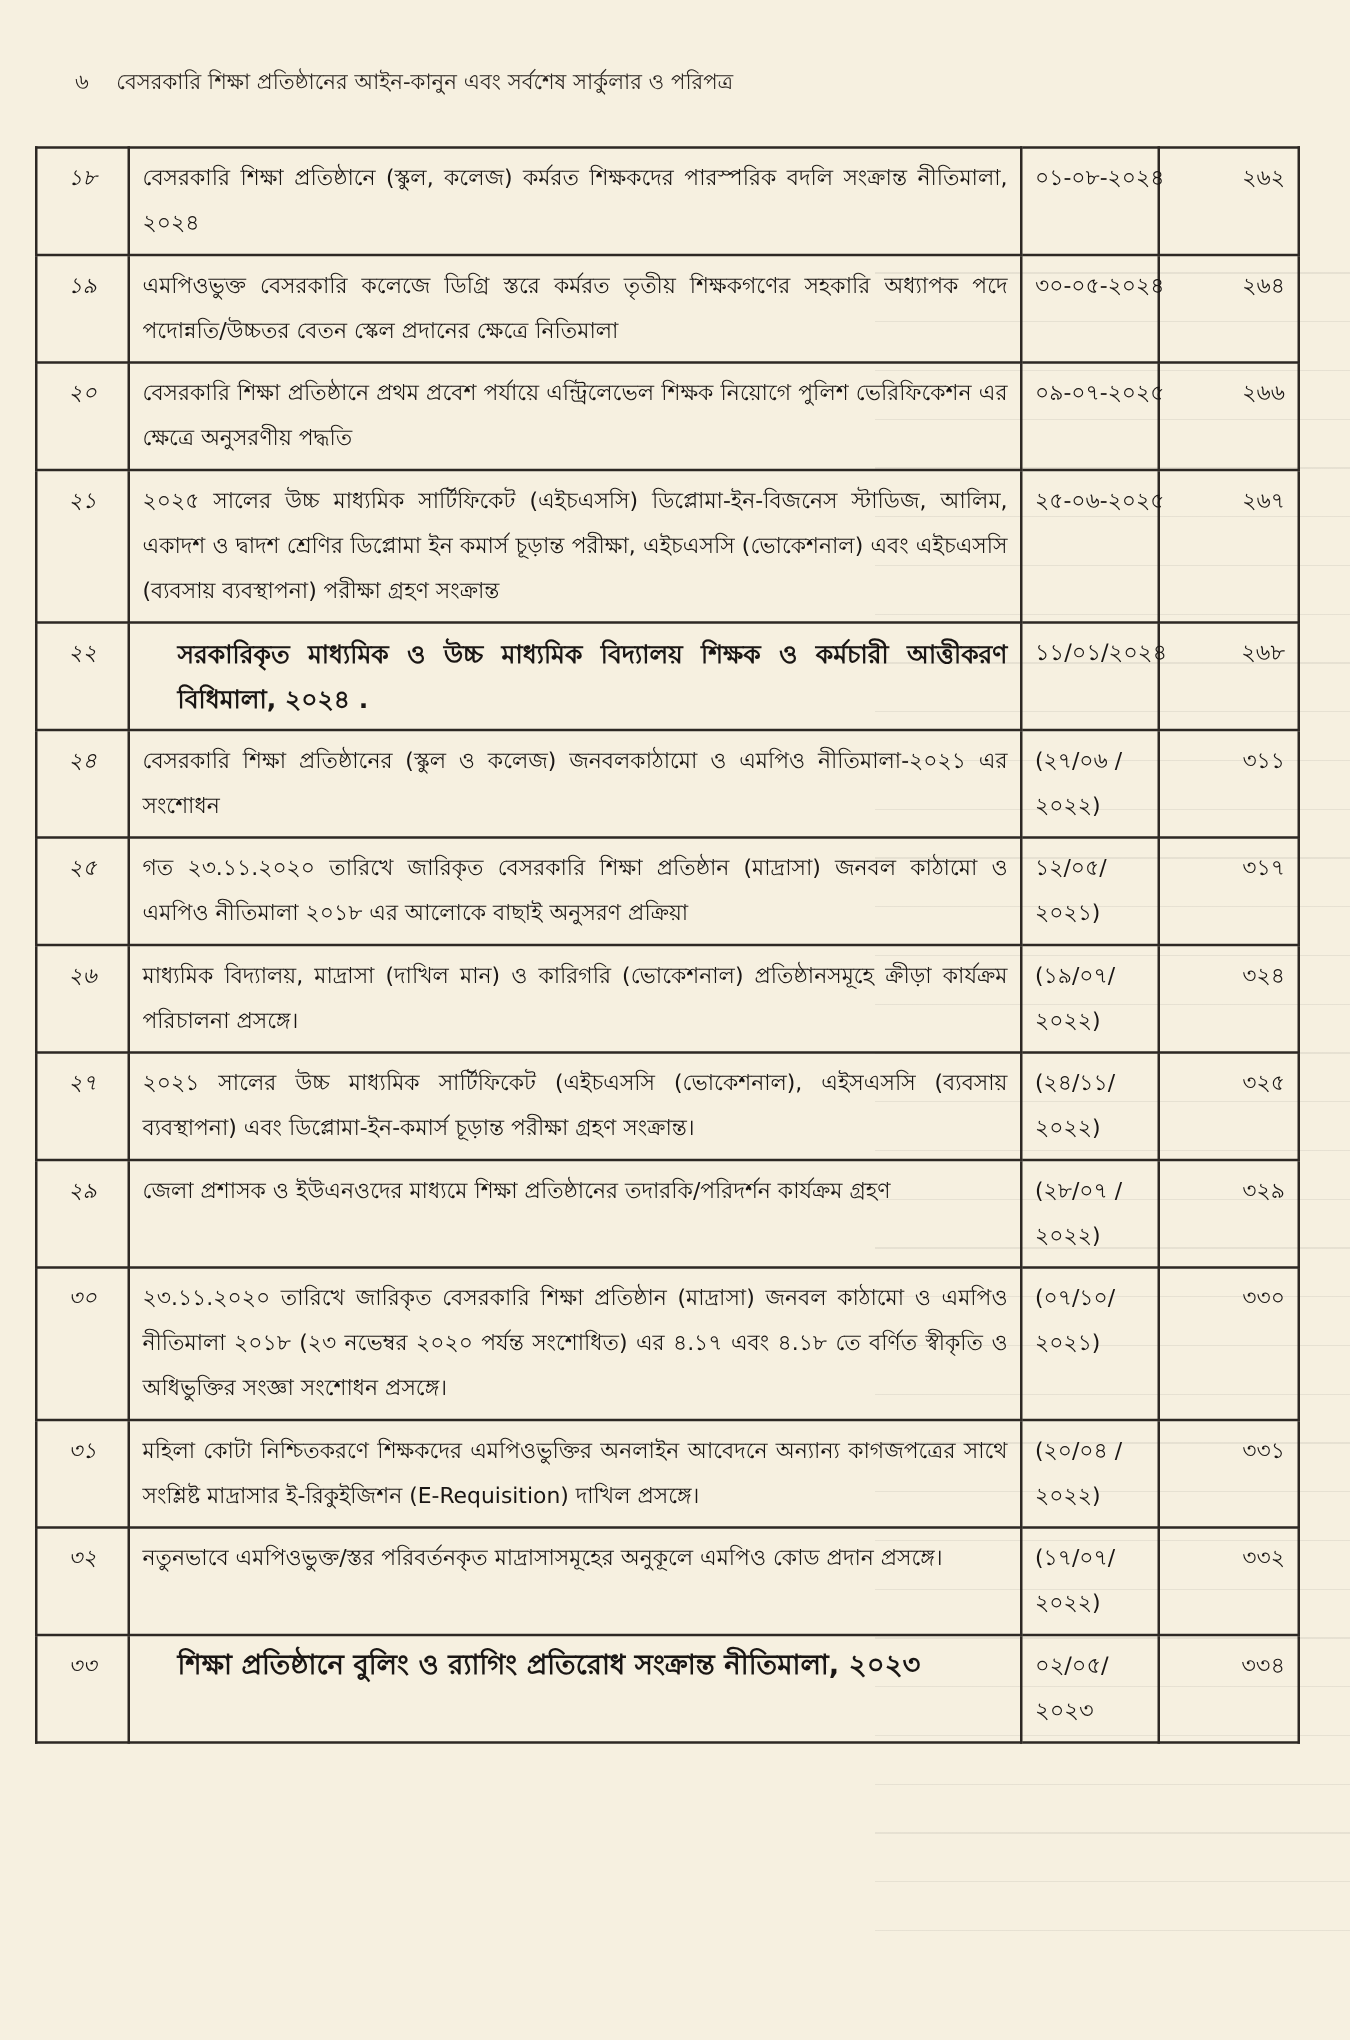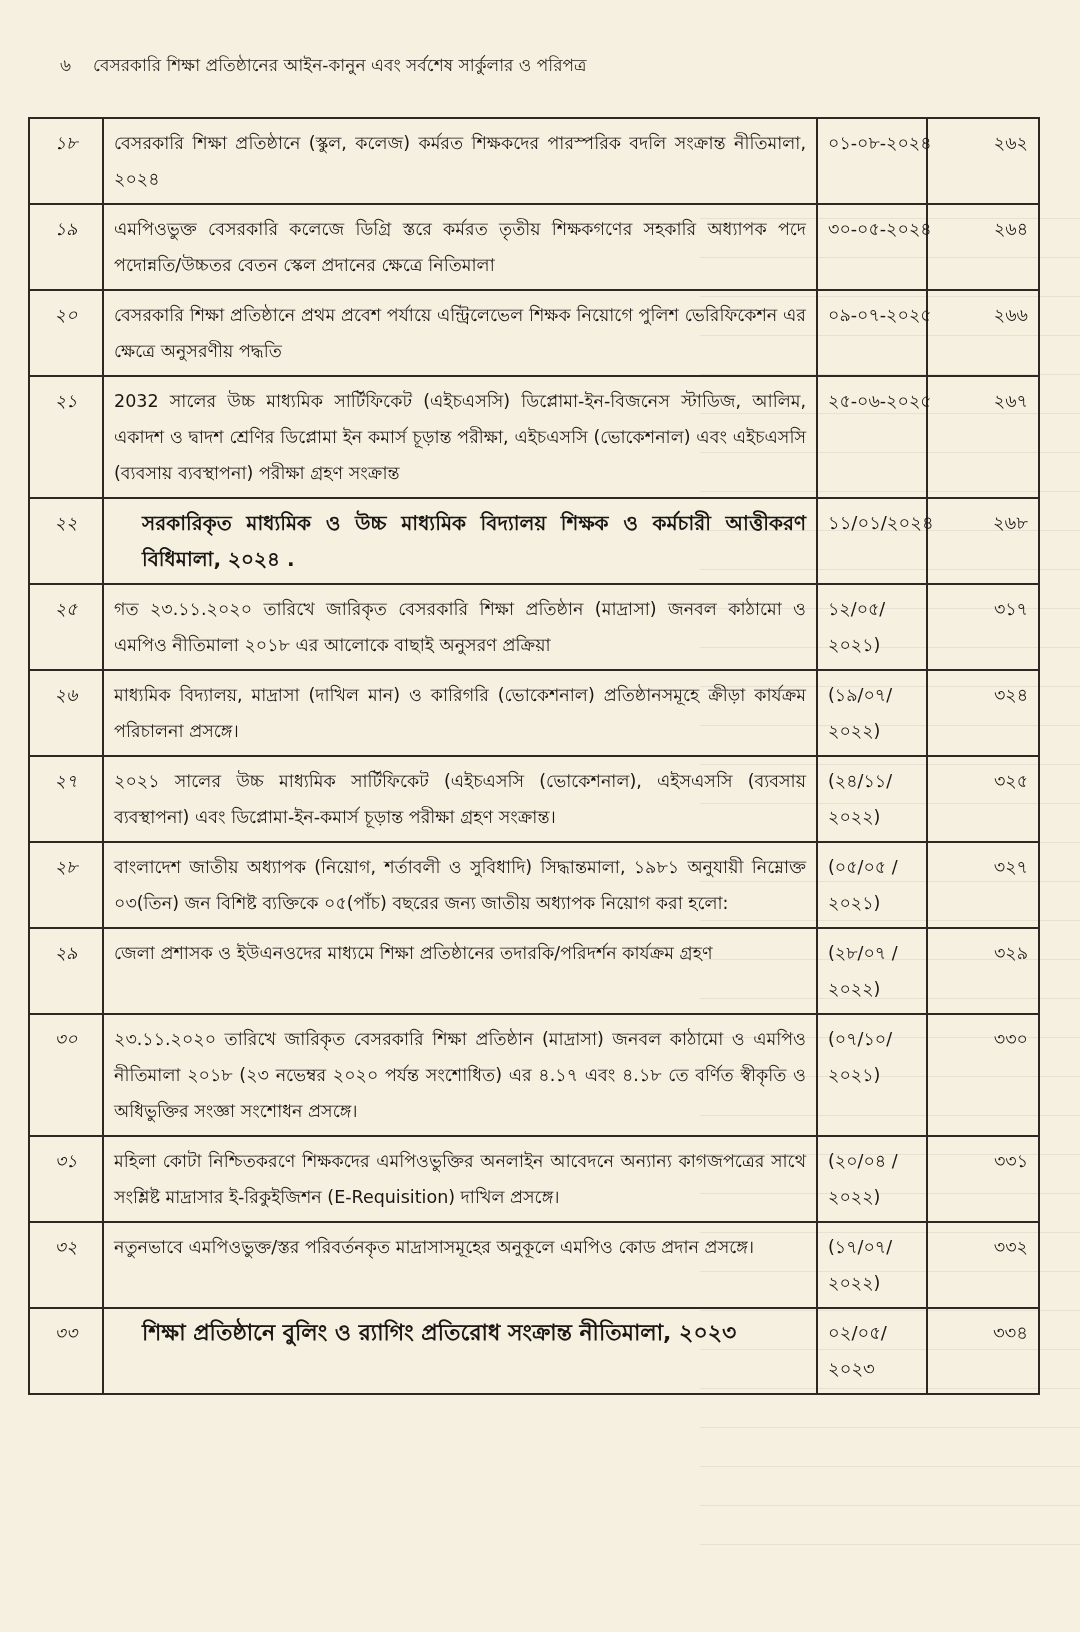--- a/index.html
+++ b/index.html
@@ -68,53 +68,53 @@
         <td class="page">২৬৪</td>
       </tr>
       <tr>
         <td class="sl">২০</td>
         <td class="title">বেসরকারি শিক্ষা প্রতিষ্ঠানে প্রথম প্রবেশ পর্যায়ে এন্ট্রিলেভেল শিক্ষক নিয়োগে পুলিশ ভেরিফিকেশন এর ক্ষেত্রে অনুসরণীয় পদ্ধতি</td>
         <td class="date">০৯-০৭-২০২৫</td>
         <td class="page">২৬৬</td>
       </tr>
       <tr>
         <td class="sl">২১</td>
-        <td class="title">2032 সালের উচ্চ মাধ্যমিক সার্টিফিকেট (এইচএসসি) ডিপ্লোমা-ইন-বিজনেস স্টাডিজ, আলিম, একাদশ ও দ্বাদশ শ্রেণির ডিপ্লোমা ইন কমার্স চূড়ান্ত পরীক্ষা, এইচএসসি (ভোকেশনাল) এবং এইচএসসি (ব্যবসায় ব্যবস্থাপনা) পরীক্ষা গ্রহণ সংক্রান্ত</td>
+        <td class="title">২০২৫ সালের উচ্চ মাধ্যমিক সার্টিফিকেট (এইচএসসি) ডিপ্লোমা-ইন-বিজনেস স্টাডিজ, আলিম, একাদশ ও দ্বাদশ শ্রেণির ডিপ্লোমা ইন কমার্স চূড়ান্ত পরীক্ষা, এইচএসসি (ভোকেশনাল) এবং এইচএসসি (ব্যবসায় ব্যবস্থাপনা) পরীক্ষা গ্রহণ সংক্রান্ত</td>
         <td class="date">২৫-০৬-২০২৫</td>
         <td class="page">২৬৭</td>
       </tr>
       <tr class="bold">
         <td class="sl">২২</td>
         <td class="title">সরকারিকৃত মাধ্যমিক ও উচ্চ মাধ্যমিক বিদ্যালয় শিক্ষক ও কর্মচারী আত্তীকরণ বিধিমালা, ২০২৪ .</td>
         <td class="date">১১/০১/২০২৪</td>
         <td class="page">২৬৮</td>
+      </tr>
+      <tr>
+        <td class="sl">২৪</td>
+        <td class="title">বেসরকারি শিক্ষা প্রতিষ্ঠানের (স্কুল ও কলেজ) জনবলকাঠামো ও এমপিও নীতিমালা-২০২১ এর সংশোধন</td>
+        <td class="date">(২৭/০৬ /২০২২)</td>
+        <td class="page">৩১১</td>
       </tr>
       <tr>
         <td class="sl">২৫</td>
         <td class="title">গত ২৩.১১.২০২০ তারিখে জারিকৃত বেসরকারি শিক্ষা প্রতিষ্ঠান (মাদ্রাসা) জনবল কাঠামো ও এমপিও নীতিমালা ২০১৮ এর আলোকে বাছাই অনুসরণ প্রক্রিয়া</td>
         <td class="date">১২/০৫/ ২০২১)</td>
         <td class="page">৩১৭</td>
       </tr>
       <tr>
         <td class="sl">২৬</td>
         <td class="title">মাধ্যমিক বিদ্যালয়, মাদ্রাসা (দাখিল মান) ও কারিগরি (ভোকেশনাল) প্রতিষ্ঠানসমূহে ক্রীড়া কার্যক্রম পরিচালনা প্রসঙ্গে।</td>
         <td class="date">(১৯/০৭/ ২০২২)</td>
         <td class="page">৩২৪</td>
       </tr>
       <tr>
         <td class="sl">২৭</td>
         <td class="title">২০২১ সালের উচ্চ মাধ্যমিক সার্টিফিকেট (এইচএসসি (ভোকেশনাল), এইসএসসি (ব্যবসায় ব্যবস্থাপনা) এবং ডিপ্লোমা-ইন-কমার্স চূড়ান্ত পরীক্ষা গ্রহণ সংক্রান্ত।</td>
         <td class="date">(২৪/১১/ ২০২২)</td>
         <td class="page">৩২৫</td>
-      </tr>
-      <tr>
-        <td class="sl">২৮</td>
-        <td class="title">বাংলাদেশ জাতীয় অধ্যাপক (নিয়োগ, শর্তাবলী ও সুবিধাদি) সিদ্ধান্তমালা, ১৯৮১ অনুযায়ী নিম্নোক্ত ০৩(তিন) জন বিশিষ্ট ব্যক্তিকে ০৫(পাঁচ) বছরের জন্য জাতীয় অধ্যাপক নিয়োগ করা হলো:</td>
-        <td class="date">(০৫/০৫ /২০২১)</td>
-        <td class="page">৩২৭</td>
       </tr>
       <tr>
         <td class="sl">২৯</td>
         <td class="title">জেলা প্রশাসক ও ইউএনওদের মাধ্যমে শিক্ষা প্রতিষ্ঠানের তদারকি/পরিদর্শন কার্যক্রম গ্রহণ</td>
         <td class="date">(২৮/০৭ /২০২২)</td>
         <td class="page">৩২৯</td>
       </tr>
       <tr>
         <td class="sl">৩০</td>
         <td class="title">২৩.১১.২০২০ তারিখে জারিকৃত বেসরকারি শিক্ষা প্রতিষ্ঠান (মাদ্রাসা) জনবল কাঠামো ও এমপিও নীতিমালা ২০১৮ (২৩ নভেম্বর ২০২০ পর্যন্ত সংশোধিত) এর ৪.১৭ এবং ৪.১৮ তে বর্ণিত স্বীকৃতি ও অধিভুক্তির সংজ্ঞা সংশোধন প্রসঙ্গে।</td>

